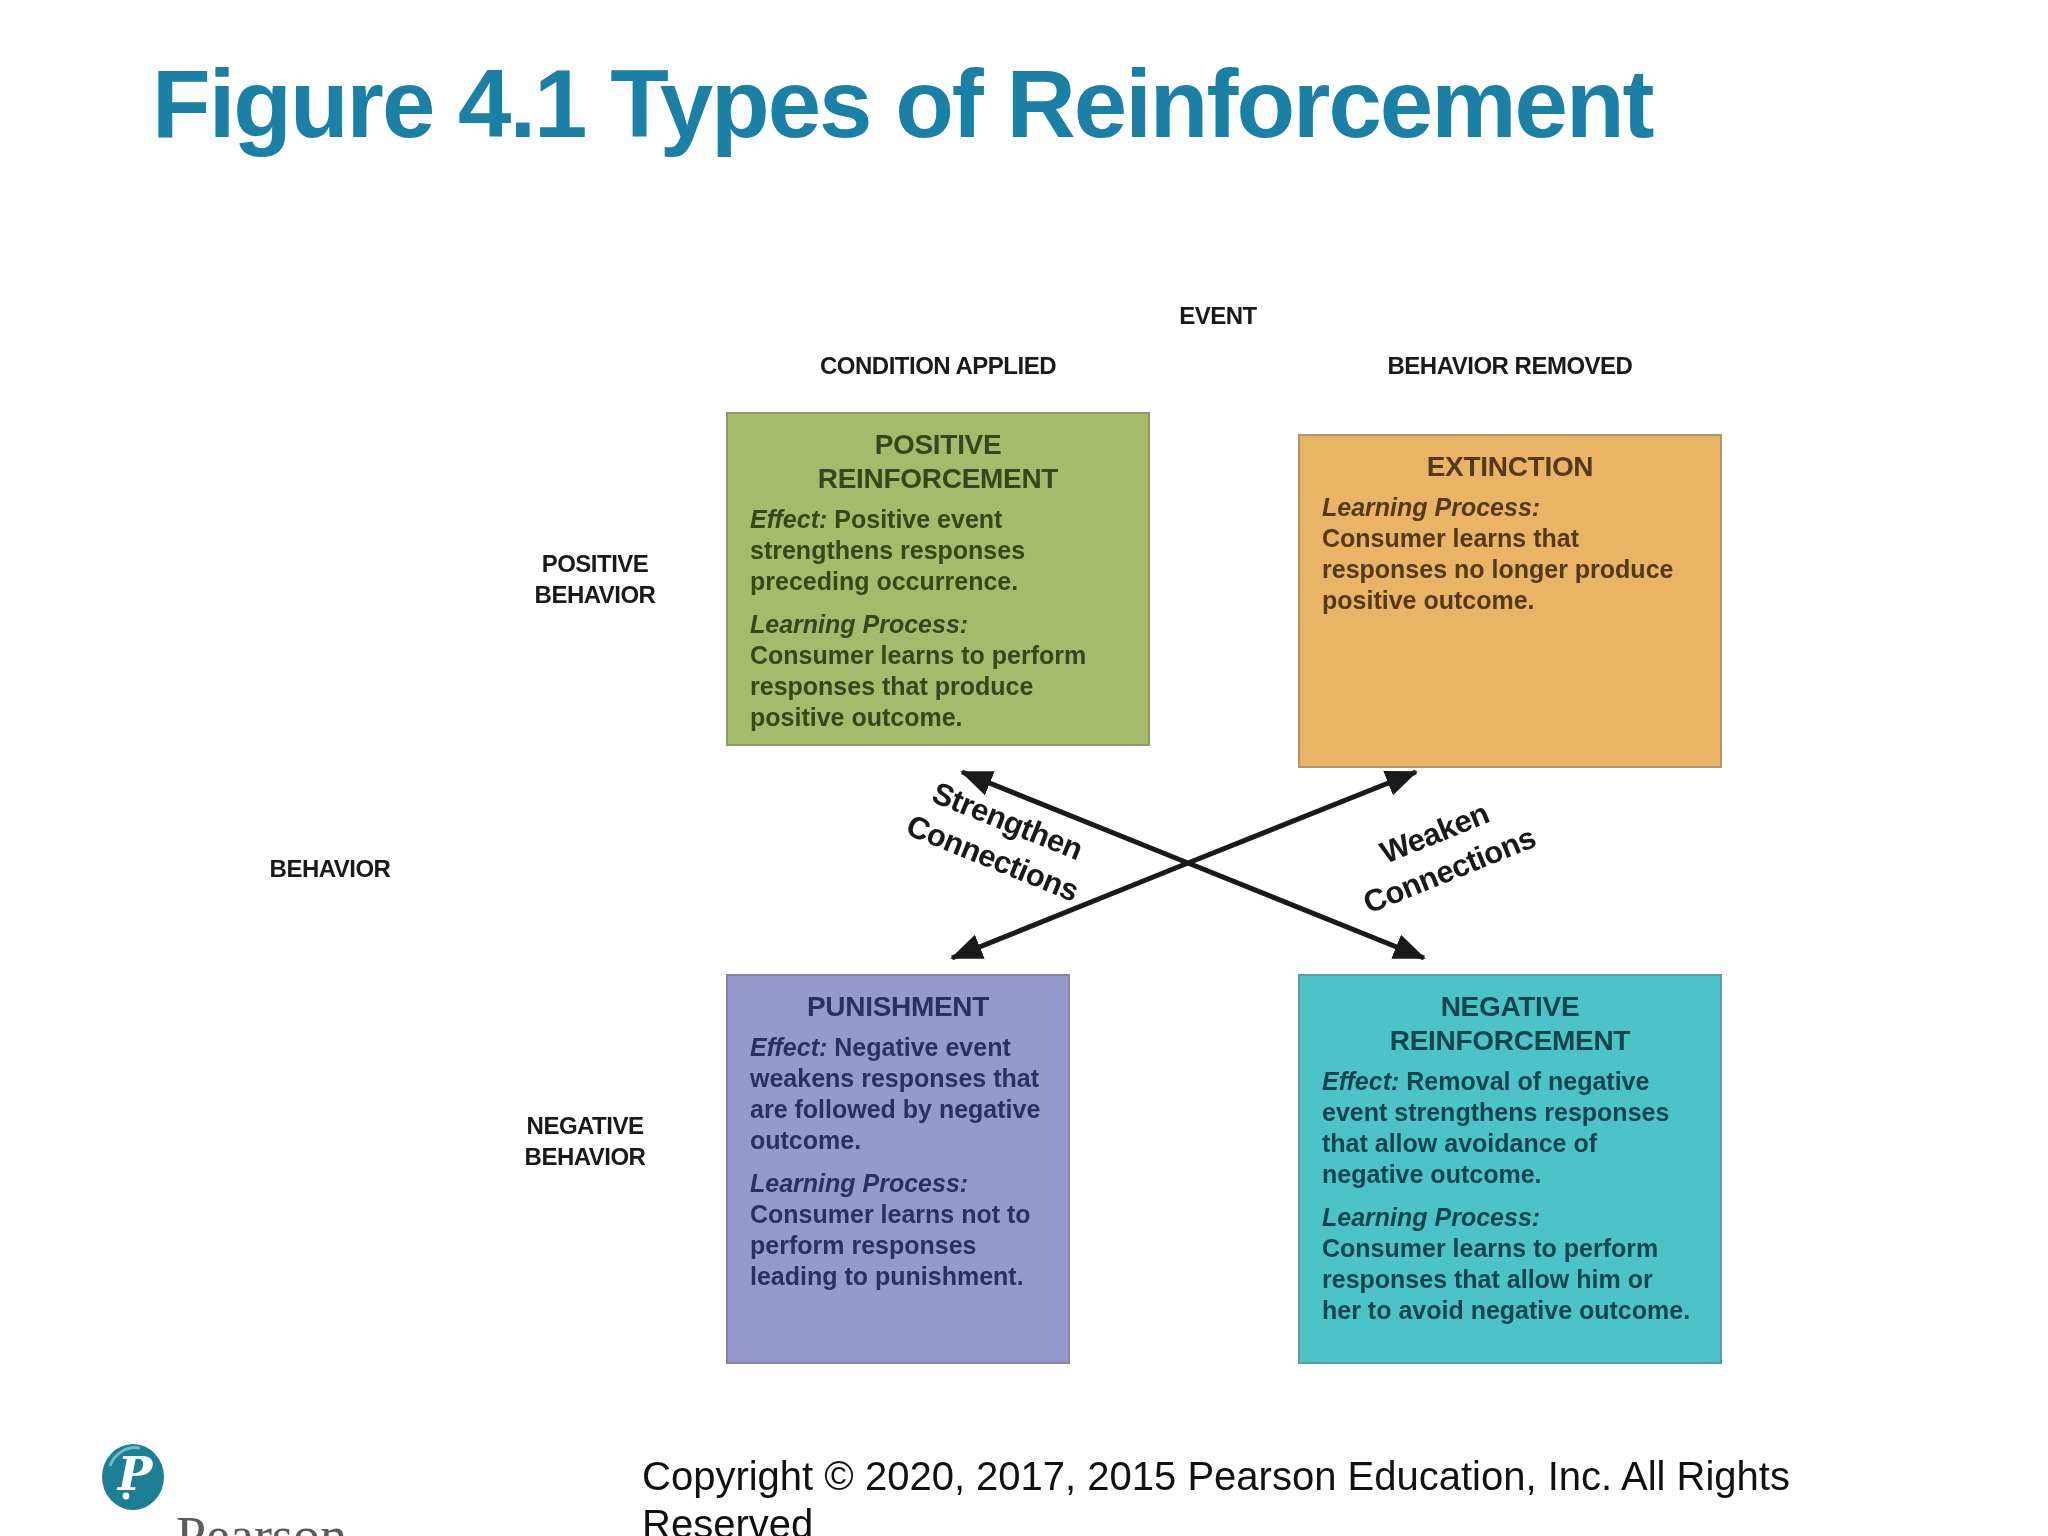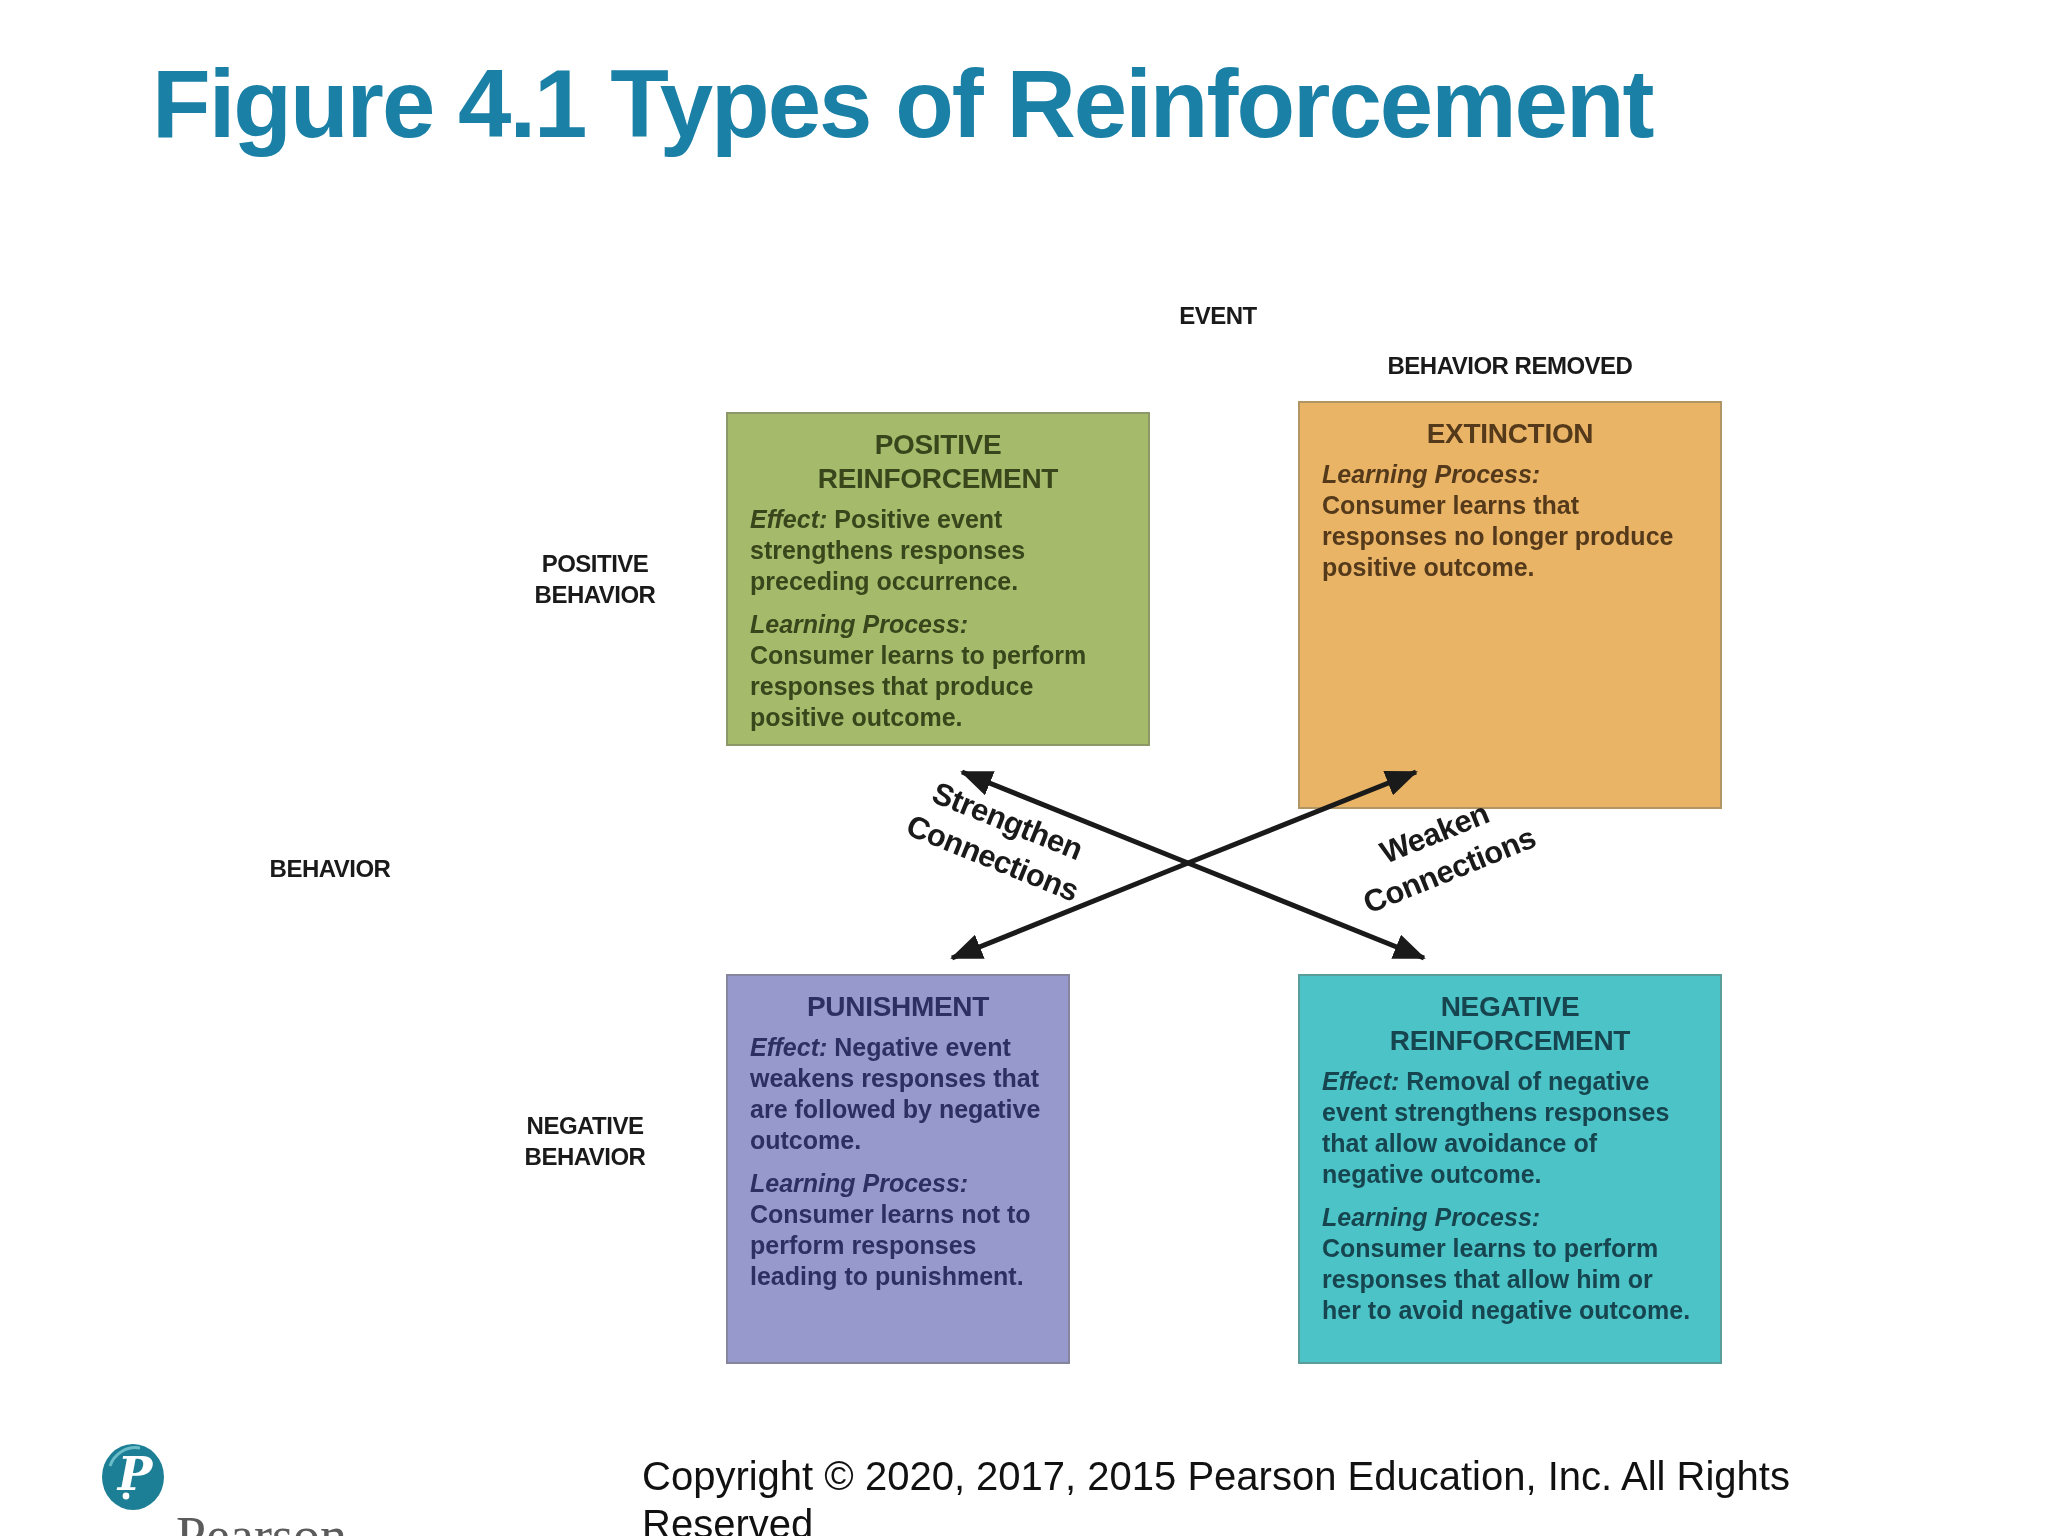--- a/index.html
+++ b/index.html
@@ -25,21 +25,21 @@
   #row-behavior{left:240px;top:853px;width:180px;}
   #row-positive{left:470px;top:548px;width:250px;}
   #row-negative{left:460px;top:1110px;width:250px;}
 
   .quad{
     position:absolute;box-sizing:border-box;
     padding:14px 22px 10px 22px;
     border:2px solid rgba(110,110,100,0.45);
   }
   .q-tl{left:726px;top:412px;width:424px;height:334px;}
-  .q-tr{left:1298px;top:401px;width:424px;height:408px;}
+  .q-tr{left:1298px;top:434px;width:424px;height:334px;}
   .q-bl{left:726px;top:974px;width:344px;height:390px;}
   .q-br{left:1298px;top:974px;width:424px;height:390px;}
 
   .q-title{
     font-weight:700;font-size:28px;line-height:1.22;text-align:center;
     letter-spacing:-0.3px;margin-bottom:8px;
   }
   .q-para{margin:0 0 12px 0;font-size:25px;line-height:1.24;font-weight:700;}
   .q-lead{font-style:italic;font-weight:700;}
   .q-lead.block{display:block;}
@@ -64,20 +64,21 @@
   }
 </style>
 </head>
 <body>
 
 <div id="slide">
 
   <div id="page-title" style="color: rgb(27, 128, 166);">Figure 4.1 Types of Reinforcement</div>
 
   <div id="event-label" class="axis-label">EVENT</div>
+  <div id="col-applied" class="axis-label">CONDITION APPLIED</div>
   <div id="col-removed" class="axis-label">BEHAVIOR REMOVED</div>
   <div id="row-behavior" class="axis-label">BEHAVIOR</div>
   <div id="row-positive" class="axis-label preline">POSITIVE
 BEHAVIOR</div>
   <div id="row-negative" class="axis-label preline">NEGATIVE
 BEHAVIOR</div>
 
   <div class="quad q-tl" style="background: rgb(165, 187, 107); color: rgb(57, 69, 27);">
     <div class="q-title preline">POSITIVE
 REINFORCEMENT</div>

